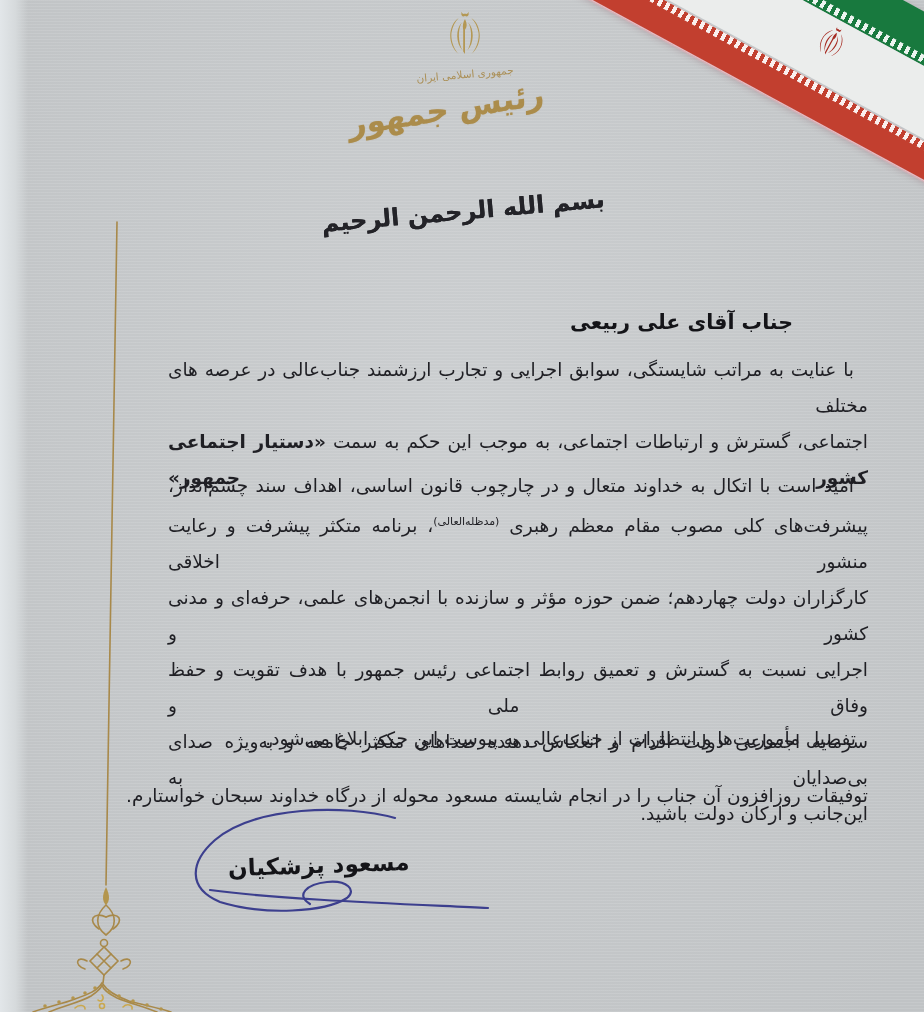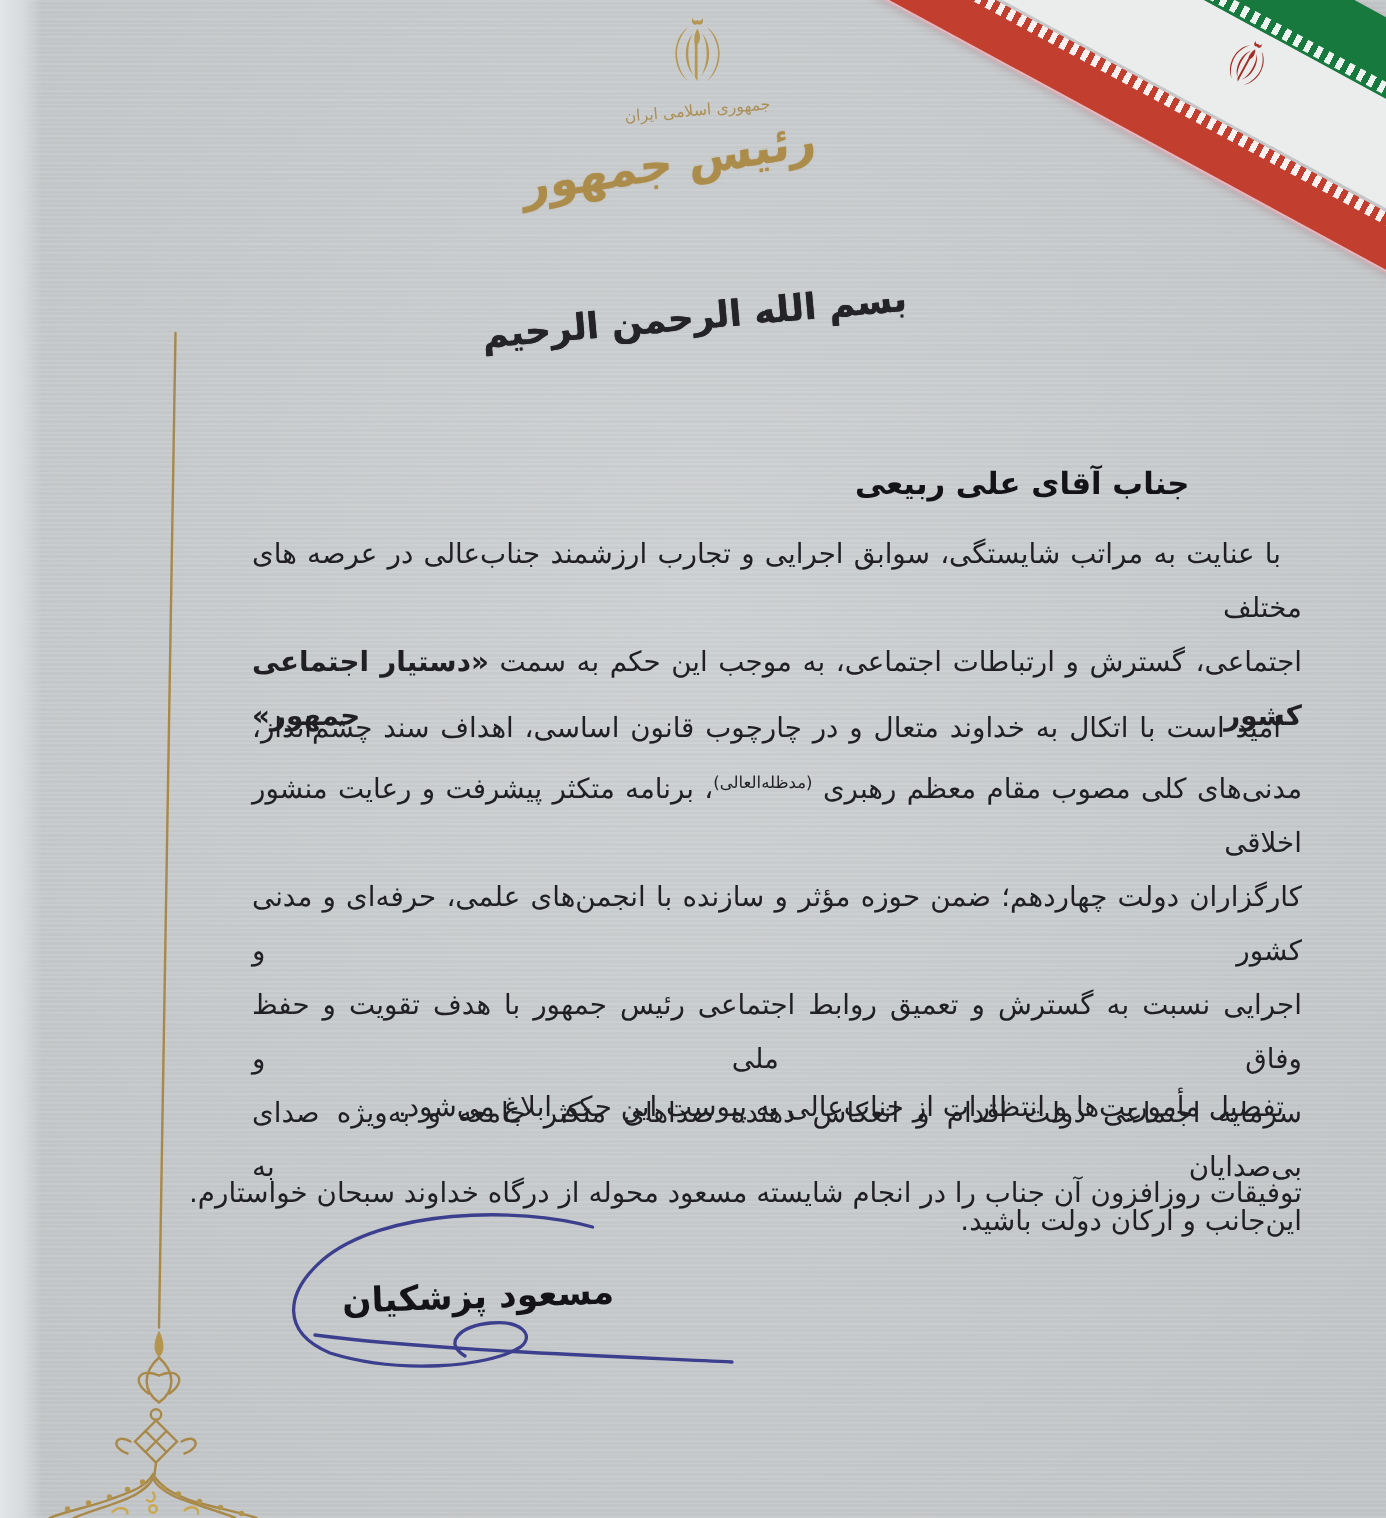--- a/index.html
+++ b/index.html
@@ -171,21 +171,21 @@
 
   <div class="addressee txt">جناب آقای علی ربیعی</div>
 
   <div class="para p1 txt">
     <div class="line indent">با عنایت به مراتب شایستگی، سوابق اجرایی و تجارب ارزشمند جناب‌عالی در عرصه های مختلف</div>
     <div class="line"><span>اجتماعی، گسترش و ارتباطات اجتماعی، به موجب این حکم به سمت </span><span class="b">«دستیار اجتماعی کشور جمهور»</span></div>
   </div>
 
   <div class="para p2 txt">
     <div class="line indent">امید است با اتکال به خداوند متعال و در چارچوب قانون اساسی، اهداف سند چشم‌انداز،</div>
-    <div class="line"><span>مدنی‌های کلی مصوب مقام معظم رهبری </span><span class="sup">(مدظله‌العالی)</span><span>، برنامه متکثر پیشرفت و رعایت منشور اخلاقی</span></div>
+    <div class="line"><span>پیشرفت‌های کلی مصوب مقام معظم رهبری </span><span class="sup">(مدظله‌العالی)</span><span>، برنامه متکثر پیشرفت و رعایت منشور اخلاقی</span></div>
     <div class="line">کارگزاران دولت چهاردهم؛ ضمن حوزه مؤثر و سازنده با انجمن‌های علمی، حرفه‌ای و مدنی کشور و</div>
     <div class="line">اجرایی نسبت به گسترش و تعمیق روابط اجتماعی رئیس جمهور با هدف تقویت و حفظ وفاق ملی و</div>
     <div class="line">سرمایه اجتماعی دولت اقدام و انعکاس دهنده صداهای متکثر جامعه و به‌ویژه صدای بی‌صدایان به</div>
     <div class="line-end">این‌جانب و ارکان دولت باشید.</div>
   </div>
 
   <div class="single p3 txt">تفصیل مأموریت‌ها و انتظارات از جناب‌عالی به پیوست این حکم ابلاغ می‌شود.</div>
   <div class="single p4 txt">توفیقات روزافزون آن جناب را در انجام شایسته مسعود محوله از درگاه خداوند سبحان خواستارم.</div>
 
   <svg class="sig-ink" viewBox="0 0 330 120" fill="none" stroke="#3c3f8e" stroke-width="2.2" stroke-linecap="round">

